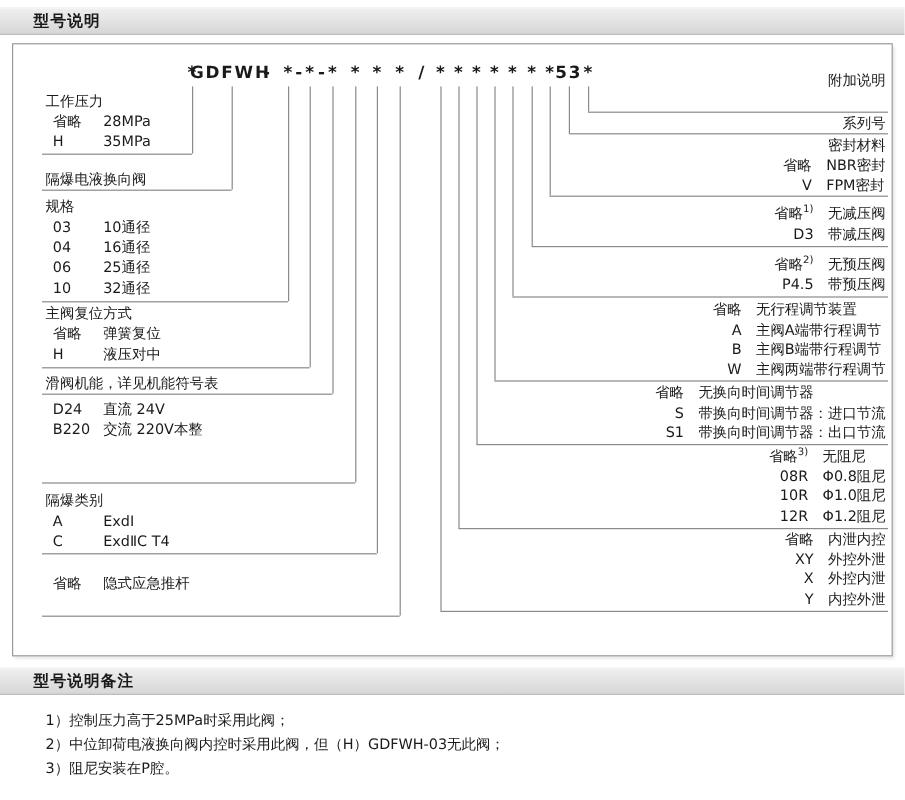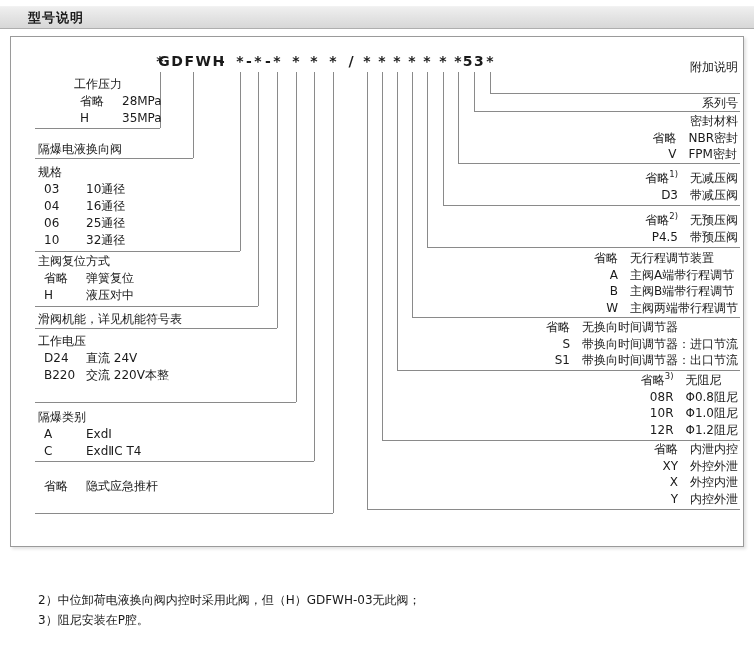--- a/index.html
+++ b/index.html
@@ -103,21 +103,21 @@
       <div class="vline" style="left: 412px; top: 72px; height: 245px;"></div>
       <div class="hline" style="left: 412px; top: 317px; width: 328px;"></div>
       <div class="vline" style="left: 397px; top: 72px; height: 298px;"></div>
       <div class="hline" style="left: 397px; top: 370px; width: 343px;"></div>
       <div class="vline" style="left: 382px; top: 72px; height: 368px;"></div>
       <div class="hline" style="left: 382px; top: 440px; width: 358px;"></div>
       <div class="vline" style="left: 367px; top: 72px; height: 437px;"></div>
       <div class="hline" style="left: 367px; top: 509px; width: 373px;"></div>
     </div>
   <div id="left-blocks">
-      <div class="lblock" style="top: 76px; margin-left: 36px;">
+      <div class="lblock" style="top: 76px;">
         <div class="blabel">工作压力</div>
         <div class="litem">
           <span class="icode">省略</span>
           <span class="idesc">28MPa</span>
         </div>
         <div class="litem">
           <span class="icode">H</span>
           <span class="idesc">35MPa</span>
         </div>
       </div>
@@ -151,21 +151,20 @@
         </div>
         <div class="litem">
           <span class="icode">H</span>
           <span class="idesc">液压对中</span>
         </div>
       </div>
       <div class="lblock" style="top: 311px;">
         <div class="blabel">滑阀机能，详见机能符号表</div>
       </div>
       <div class="lblock" style="top: 333px;">
-        <div class="blabel">工作电压</div>
         <div class="litem">
           <span class="icode">D24</span>
           <span class="idesc">直流 24V</span>
         </div>
         <div class="litem">
           <span class="icode">B220</span>
           <span class="idesc">交流 220V本整</span>
         </div>
       </div>
       <div class="lblock" style="top: 409px;">
@@ -245,18 +244,22 @@
         <span class="rdesc">内泄内控</span>
         <span class="rcode">XY</span>
         <span class="rdesc">外控外泄</span>
         <span class="rcode">X</span>
         <span class="rdesc">外控内泄</span>
         <span class="rcode">Y</span>
         <span class="rdesc">内控外泄</span>
       </div>
     </div>
 
+  <div class="section-bar" style="top:556px;">
+    <span class="bar-title">型号说明备注</span>
+  </div>
 
   <div id="notes">
+      <div class="note-line">1）控制压力高于25MPa时采用此阀；</div>
       <div class="note-line">2）中位卸荷电液换向阀内控时采用此阀，但（H）GDFWH-03无此阀；</div>
       <div class="note-line">3）阻尼安装在P腔。</div>
     </div>
 </div>
 
 </body></html>

